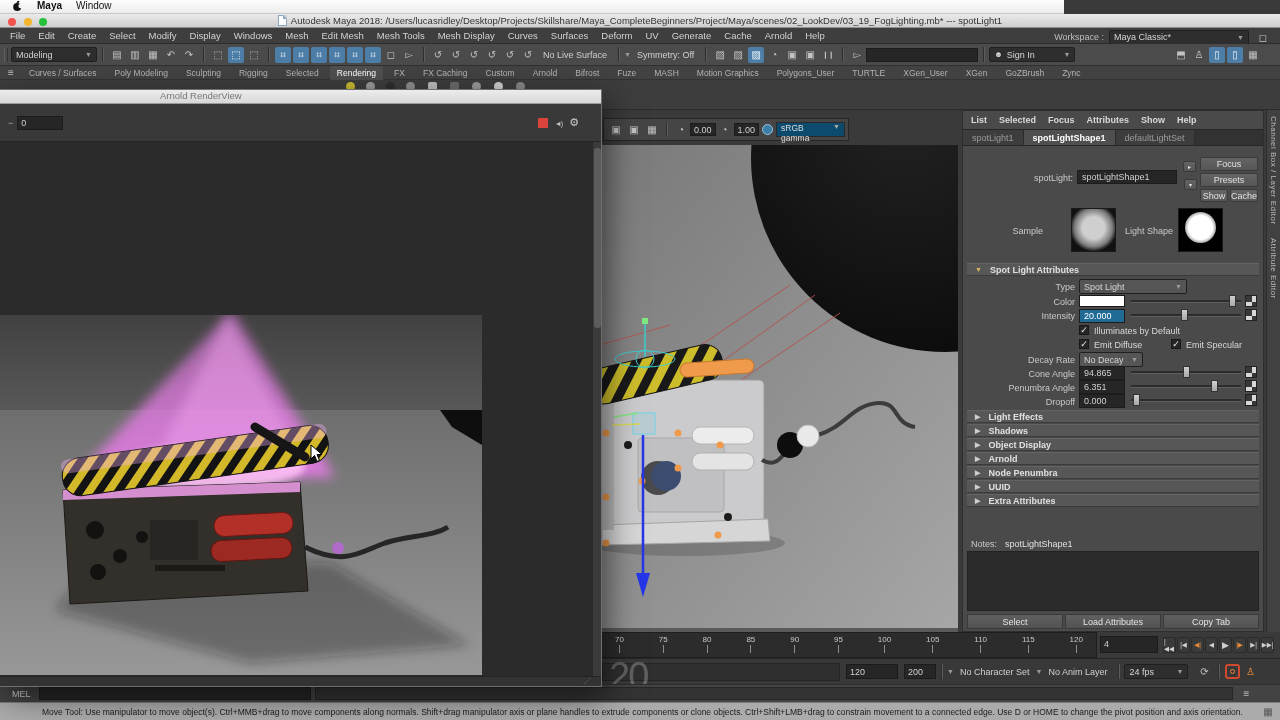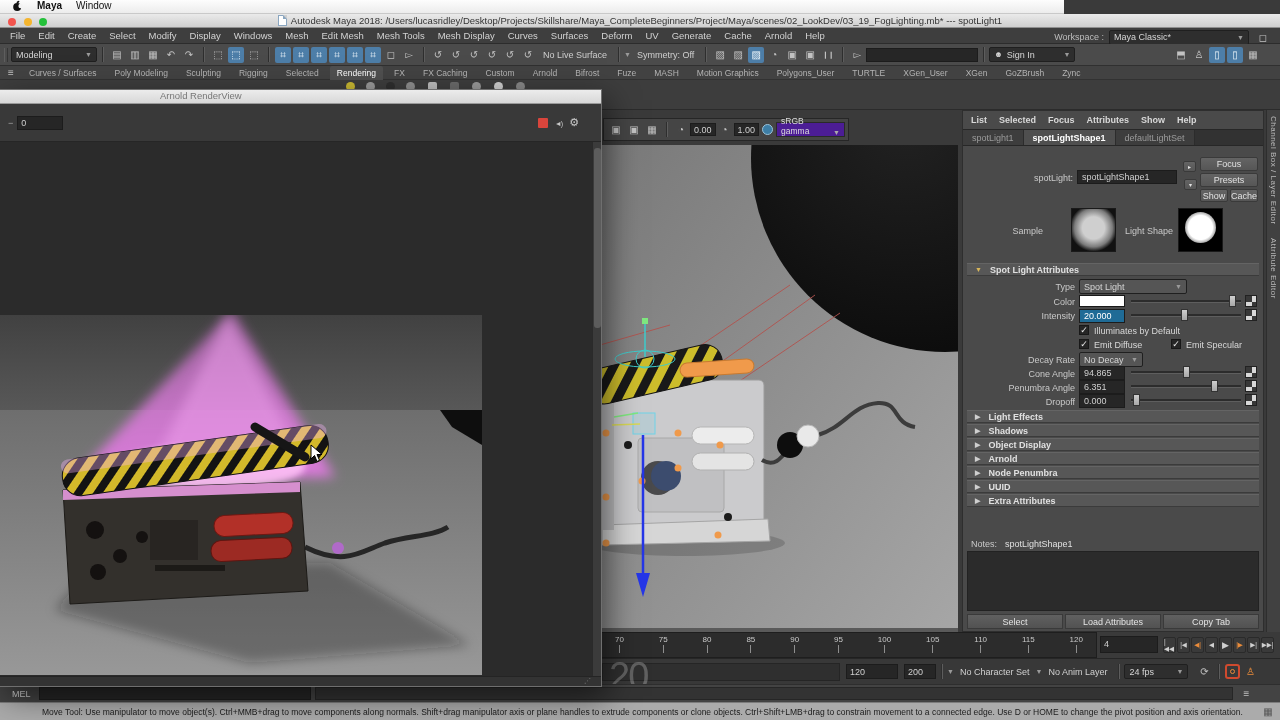--- a/index.html
+++ b/index.html
@@ -37,21 +37,21 @@
   #shelf-tab-list{display:flex;gap:4px}
   .shelf-tab{color:#b3b3b3;font-size:8.5px;padding:2px 7px}
   .shelf-tab.active{color:#fff;background:#4f4f4f;border-radius:2px 2px 0 0}
   #shelf-body{left:0;top:80px;width:1280px;height:30px;background:#3d3d3d;border-bottom:1px solid #2b2b2b}
   .shelf-dot{position:absolute;top:2px;width:9px;height:9px;border-radius:50%}
 
   
   #viewport{left:600px;top:110px;width:358px;height:522px;background:#3a3a3a}
   #vp-toolbar{position:absolute;left:3px;top:8px;width:246px;height:23px;background:#454545;border:1px solid #262626;display:flex;align-items:center;padding:0 3px}
   #vp-toolbar .fld{height:13px;width:30px}
-  .vp-dd{background:#4c1d95;border:1px solid #2a2a2a;height:15px;display:flex;align-items:flex-end;color:#ddd;padding:0 4px;font-size:8.5px}
+  .vp-dd{background:#0c4a6e;border:1px solid #2a2a2a;height:15px;display:flex;align-items:flex-start;color:#ddd;padding:0 4px;font-size:8.5px}
   #vp-scene{position:absolute;left:0;top:35px}
   #vp-scrollstrip{position:absolute;left:0;bottom:0;width:358px;height:4px;background:#5a5a5a}
 
   
   #renderview{left:0;top:90px;width:601px;height:596px;background:#2b2b2b;outline:1px solid #6f6f6f;box-shadow:6px 10px 30px rgba(0,0,0,.55);z-index:50}
   #rv-titlebar{position:absolute;left:0;top:0;width:100%;height:14px;background:linear-gradient(#ececec,#d8d8d8);border-bottom:1px solid #9a9a9a;color:#777;font-size:9.5px;display:flex;align-items:flex-start}
   #rv-titlebar span{margin-left:160px}
   #rv-toolbar{position:absolute;left:0;top:14px;width:100%;height:38px;background:#393939;border-bottom:1px solid #262626;display:flex;align-items:center;padding:0 8px}
   #rv-zoom-field{width:46px}
   #rv-right-icons{margin-left:auto;display:flex;align-items:center;gap:7px;margin-right:14px}

